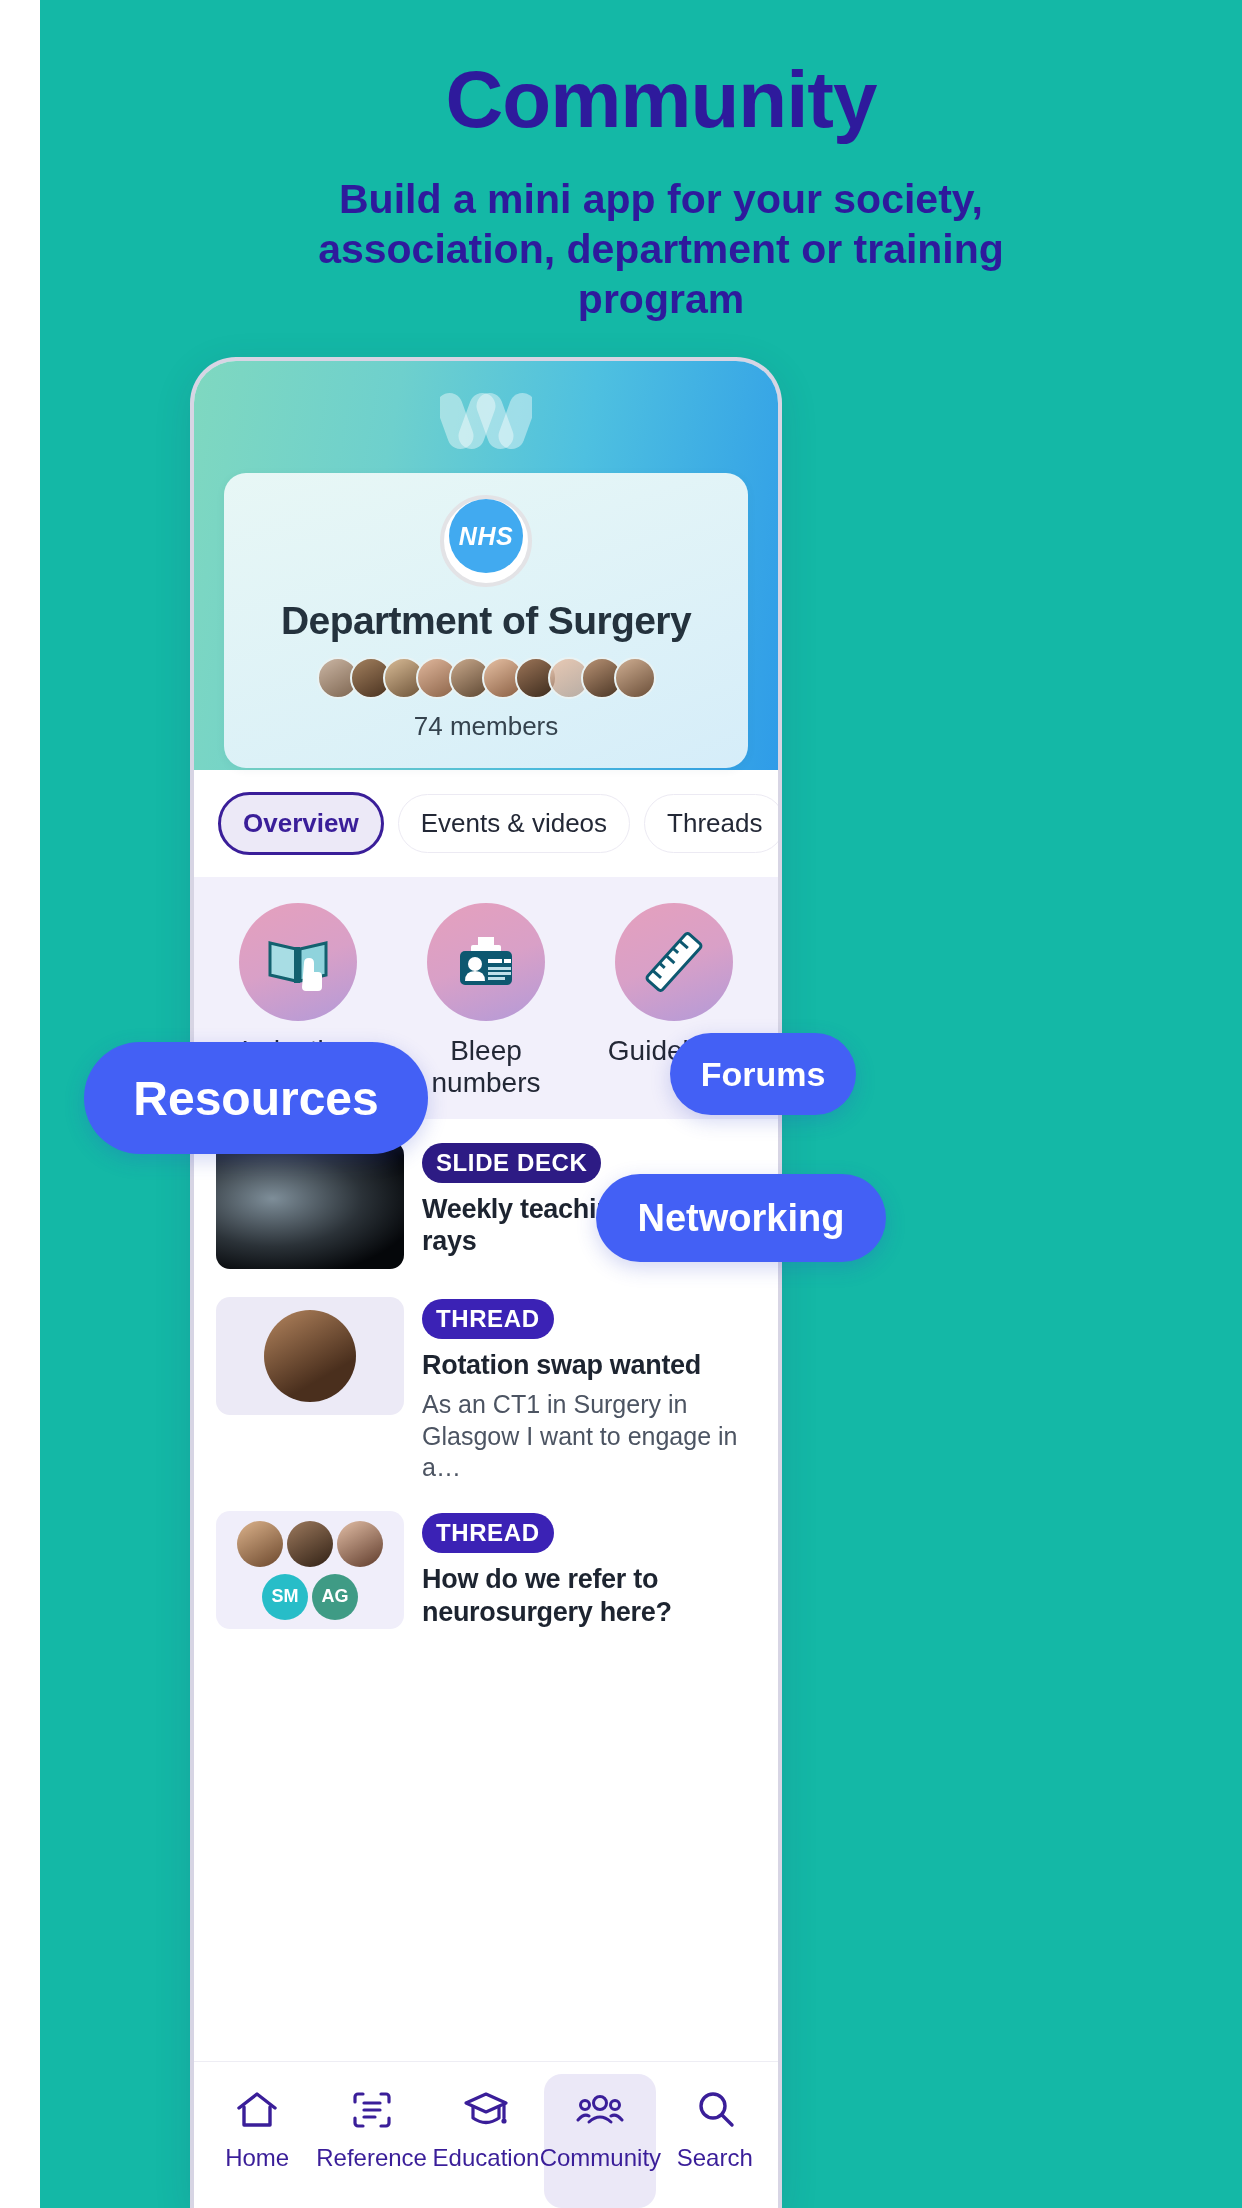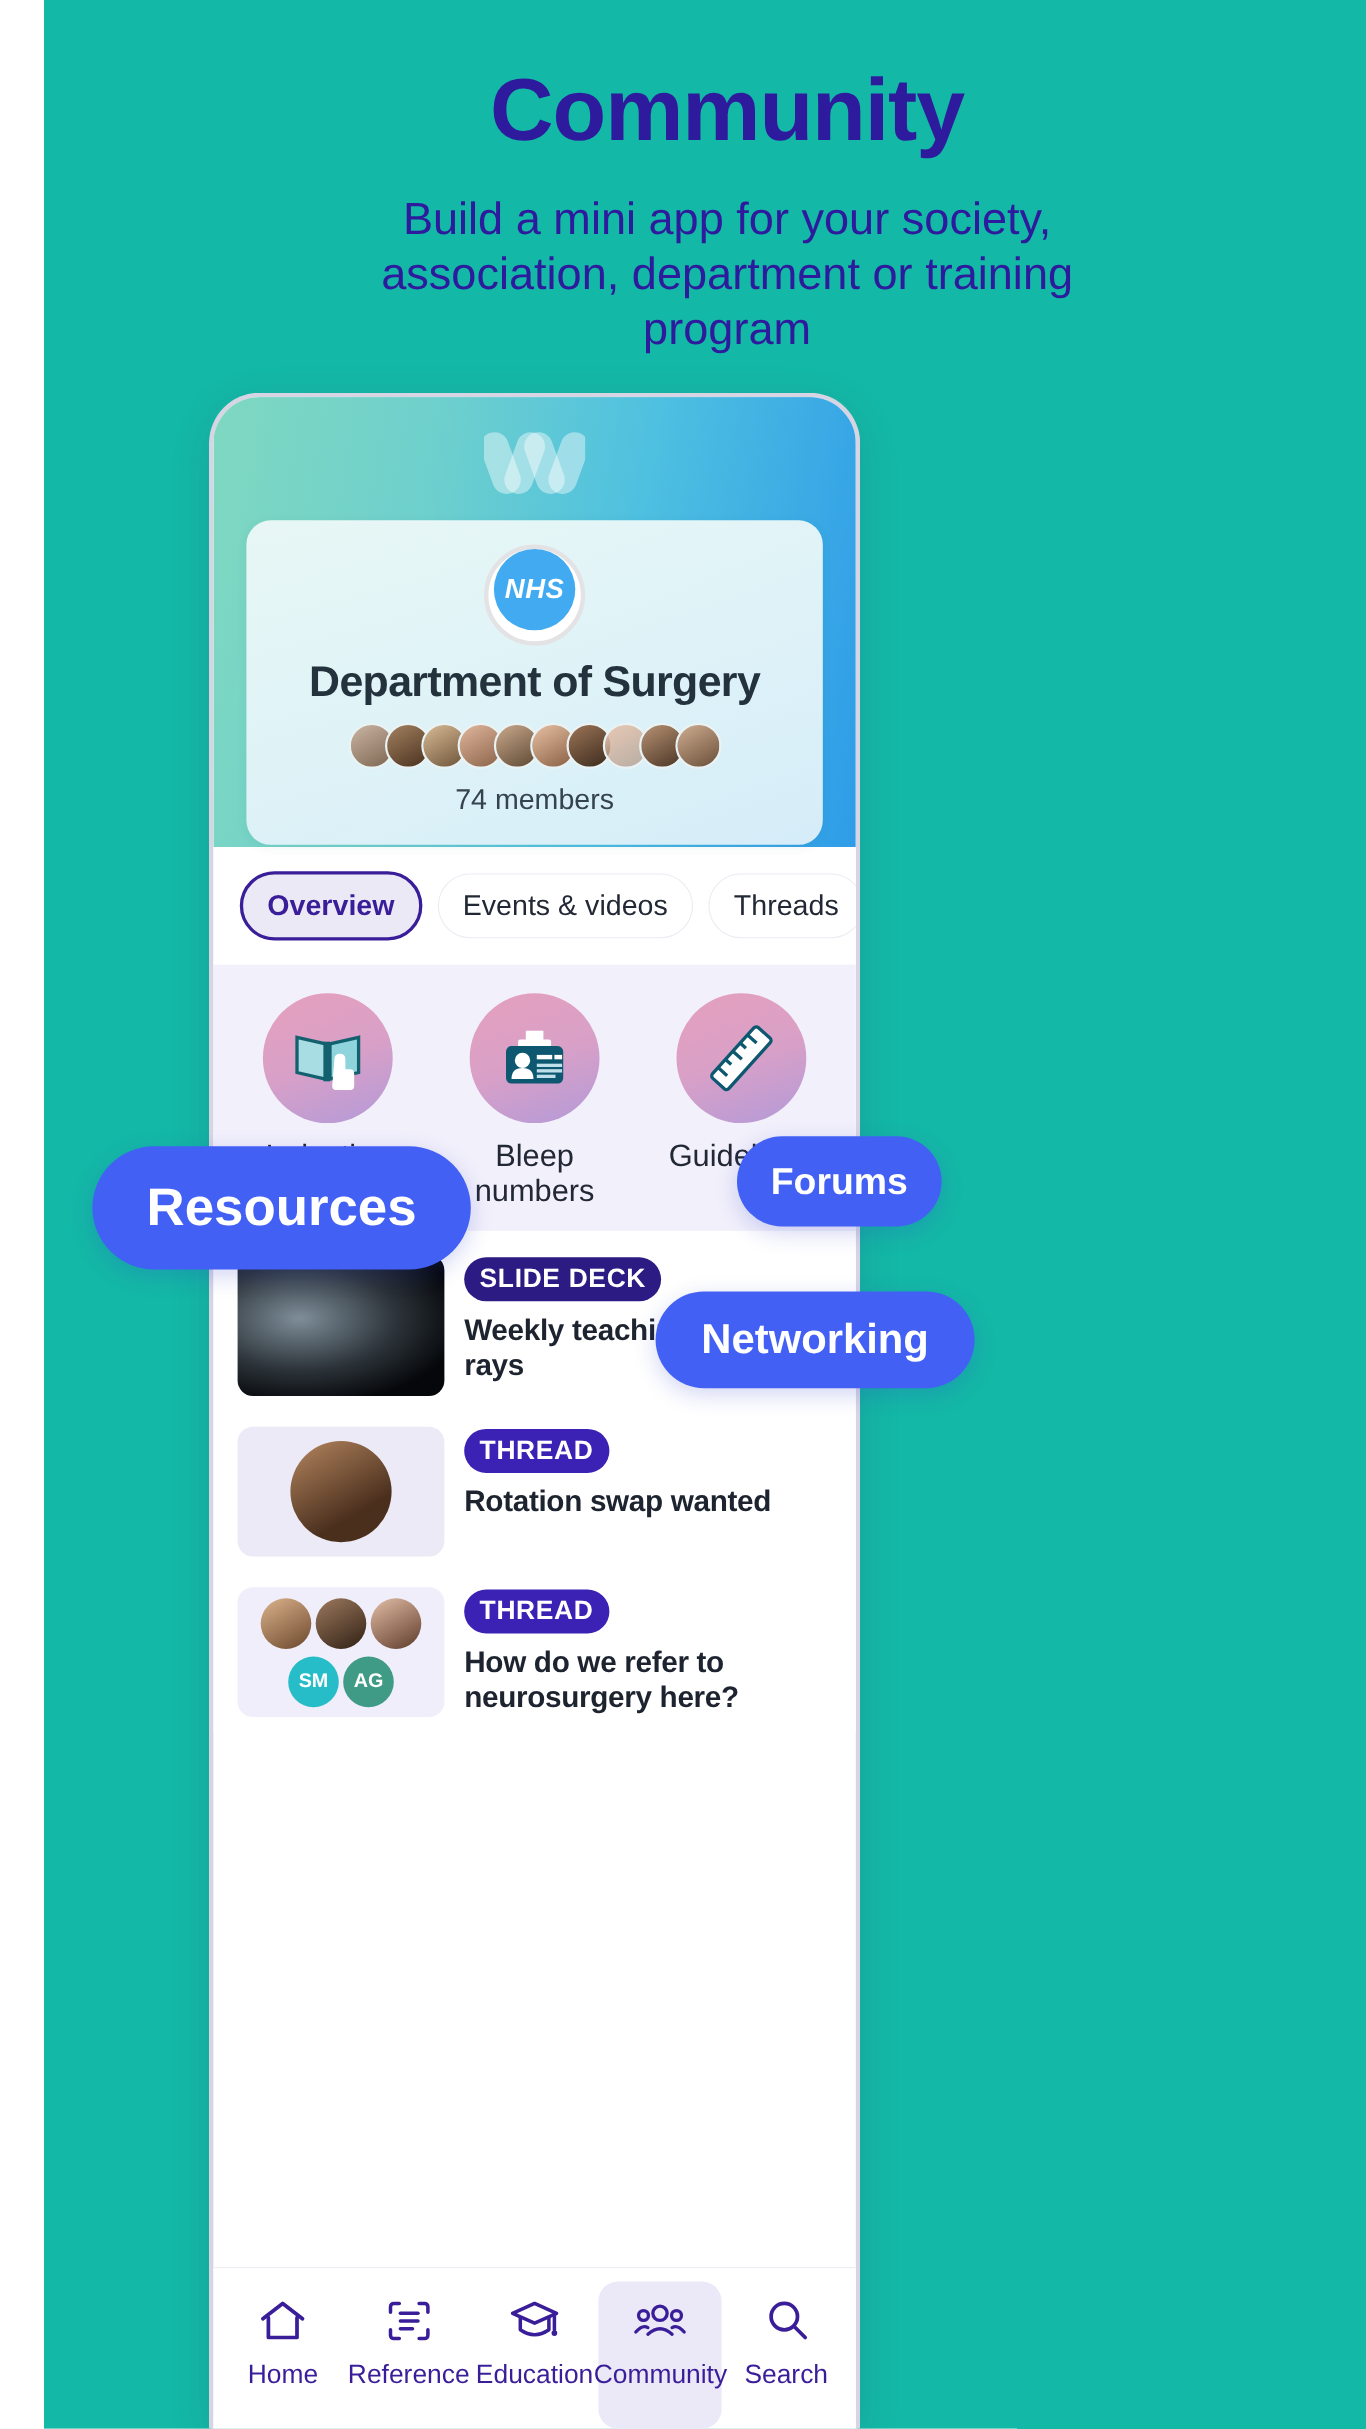--- a/index.html
+++ b/index.html
@@ -12,21 +12,21 @@
   .page { position: relative; width: 1242px; height: 2208px; background: #14b8a6; margin-left: 40px; }
 
   
   .hero { padding-top: 60px; text-align: center; }
   .hero-title {
     font-size: 80px; font-weight: 700; color: #2e1a9c;
     letter-spacing: -1px; line-height: 1.0;
   }
   .hero-sub {
     margin-top: 34px;
-    font-size: 41px; font-weight: 400; color: #2e1a9c;
+    font-size: 41px; font-weight: 700; color: #2e1a9c;
     line-height: 1.22;
     max-width: 780px; margin-left: auto; margin-right: auto;
   }
 
   
   .phone {
     position: absolute; left: 150px; top: 357px;
     width: 592px; height: 1851px;
     border-radius: 46px 46px 0 0;
     background: #ffffff;
@@ -287,20 +287,21 @@
         </div>
       </div>
 
       <div class="feed-item">
         <div class="thumb single">
           <div class="pa" style="background-image:linear-gradient(150deg,#b5865f 0%,#4a2f1d 70%)"></div>
         </div>
         <div class="feed-body">
           <div class="badge thread">THREAD</div>
           <div class="feed-title">Rotation swap wanted</div>
+          <div class="feed-snip">As an CT1 in Surgery in Glasgow I want to engage in a…</div>
         </div>
       </div>
 
       <div class="feed-item">
         <div class="thumb people">
           <div class="pa" style="background-image:linear-gradient(150deg,#dcb38c,#6b472c)"></div>
           <div class="pa" style="background-image:linear-gradient(150deg,#9d7a5e,#302014)"></div>
           <div class="pa" style="background-image:linear-gradient(150deg,#e3bfa7,#5e3a2a)"></div>
           <div class="ini" style="background:#27bdc8">SM</div>
           <div class="ini" style="background:#3f9b85">AG</div>

